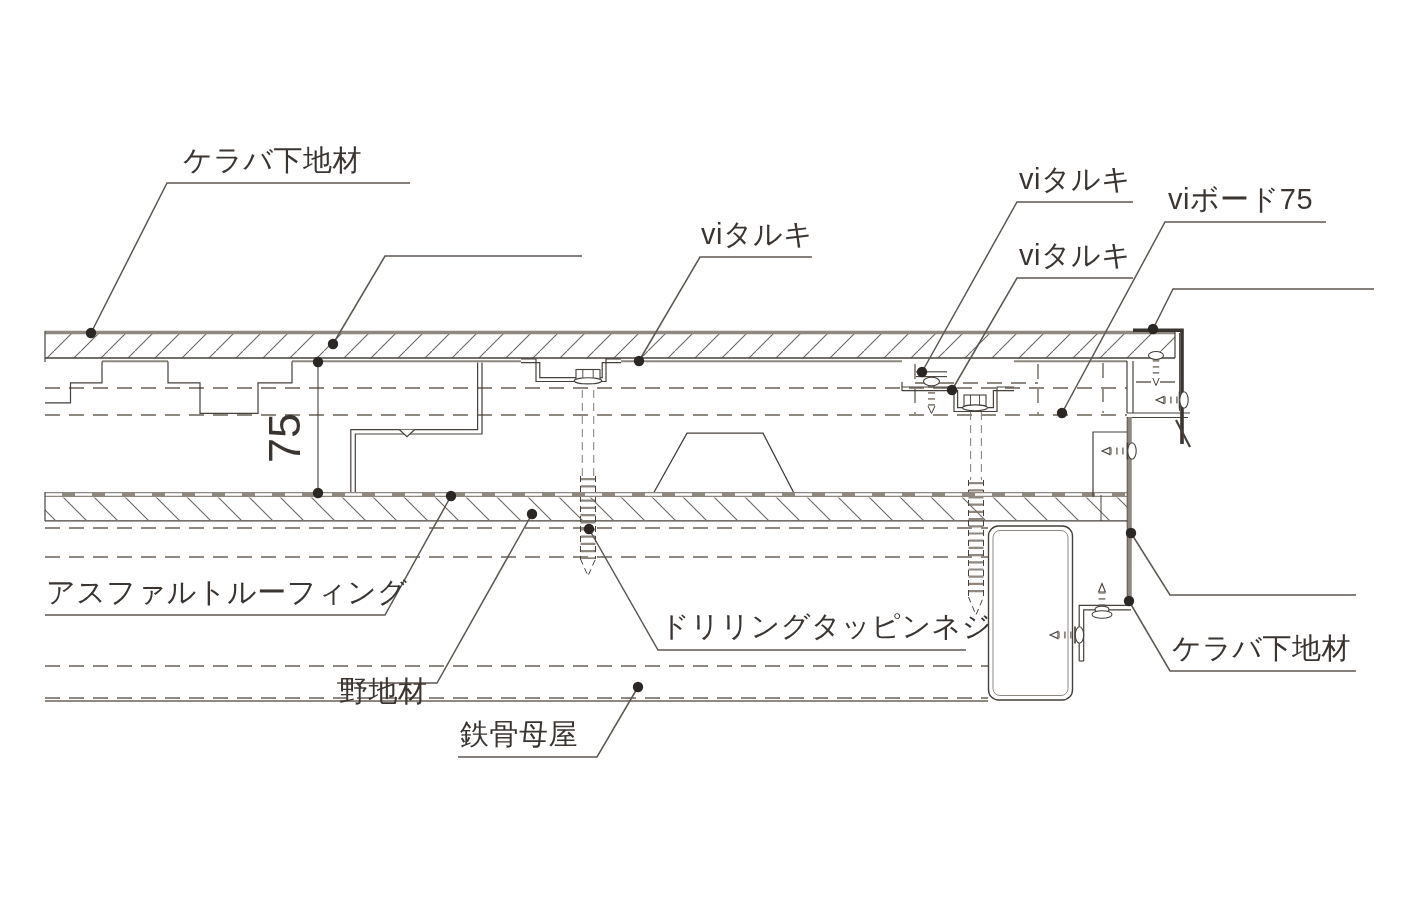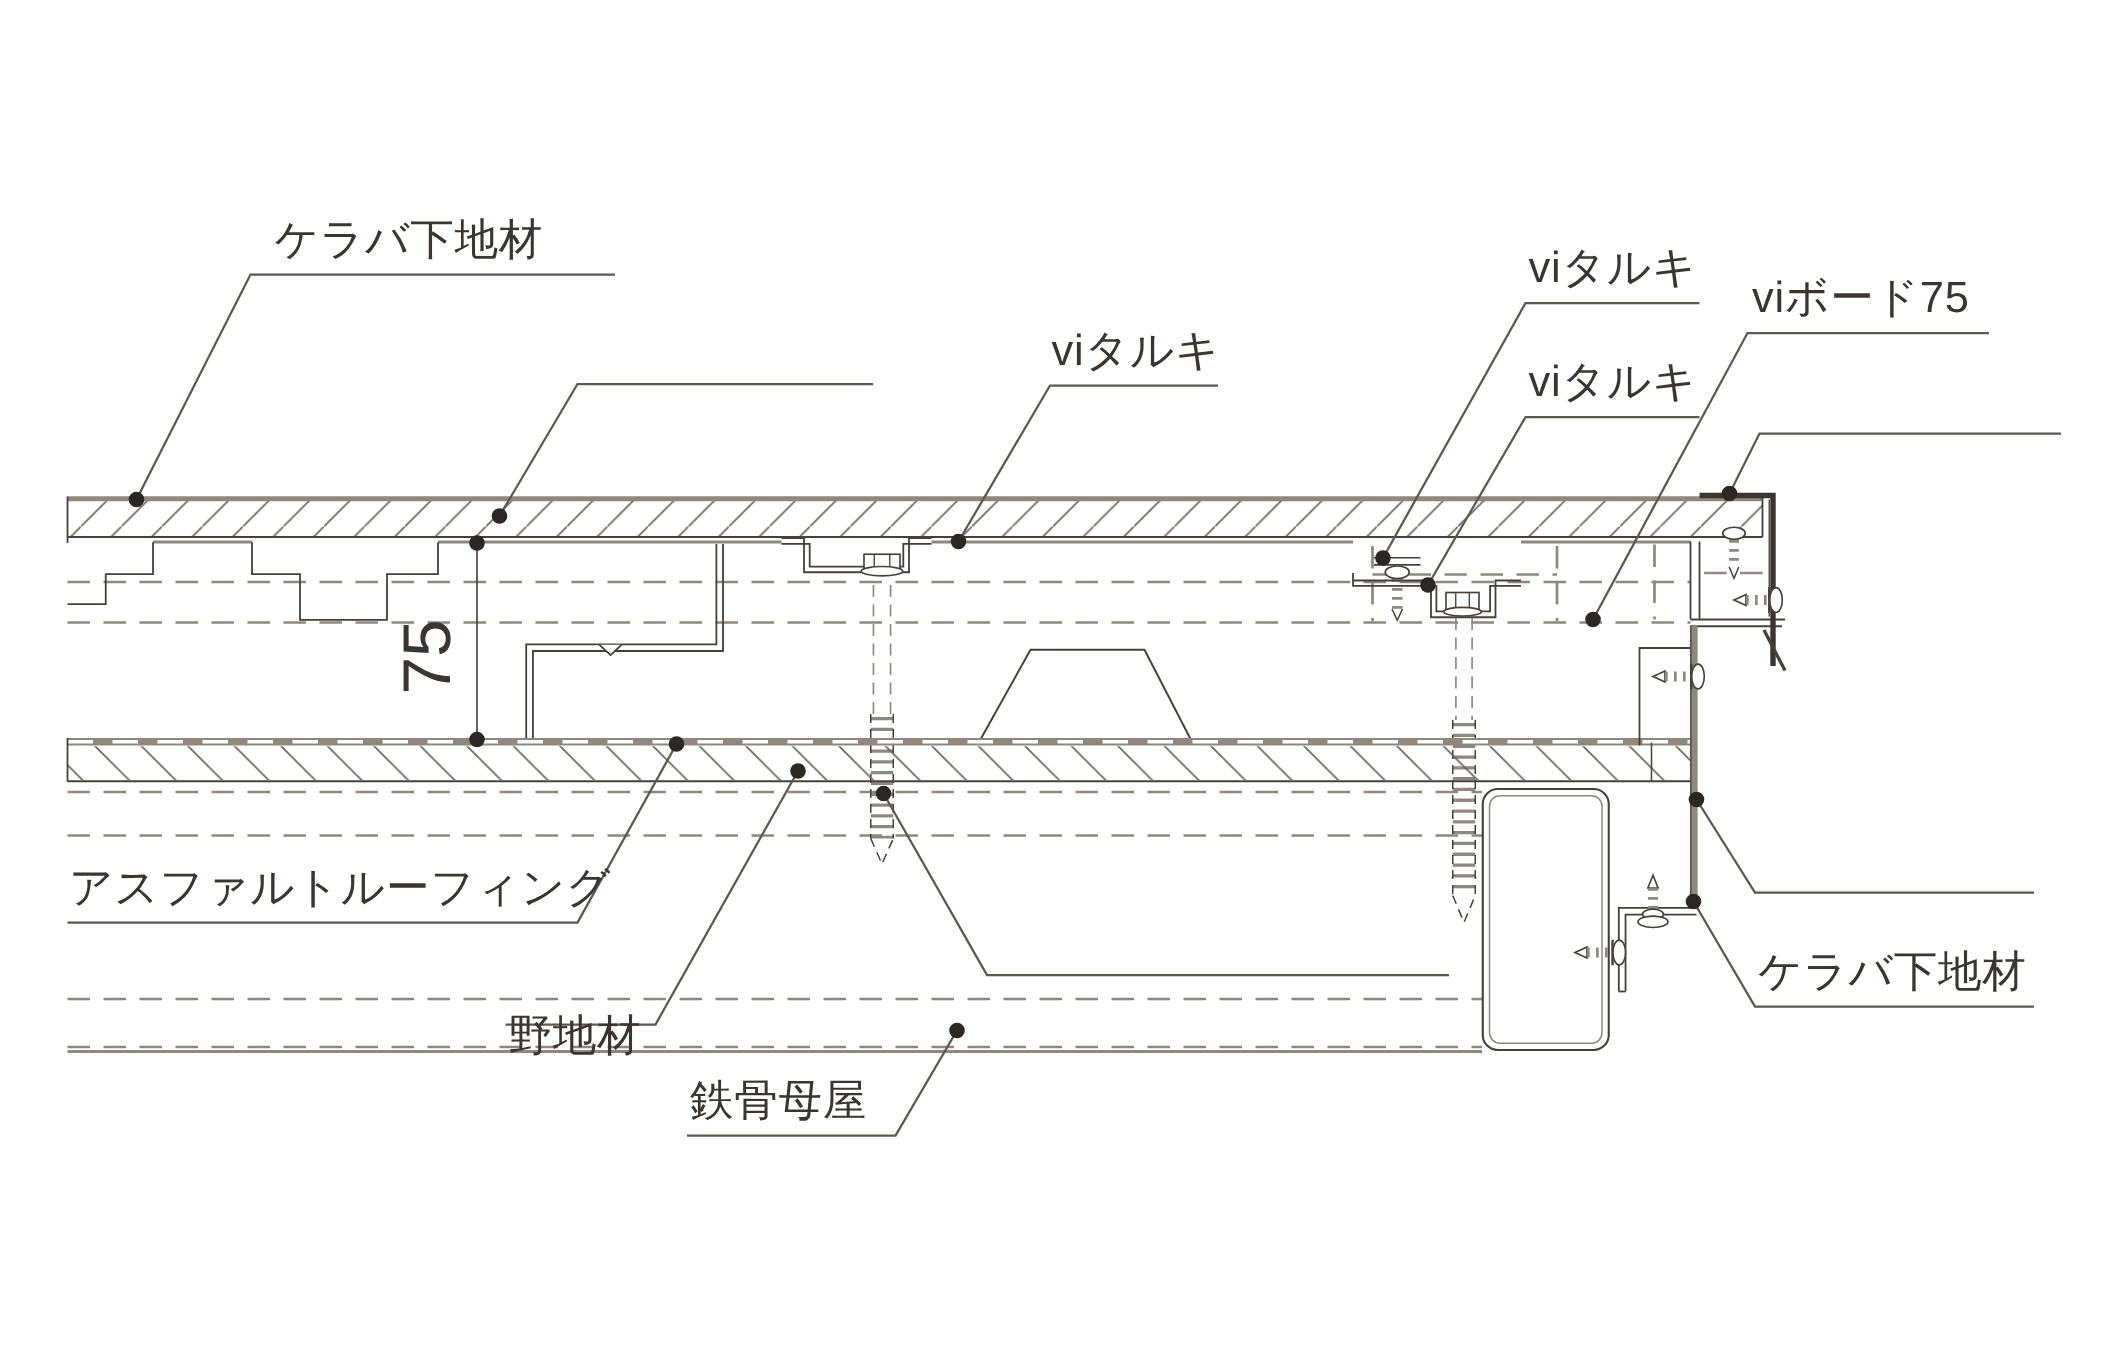--- a/index.html
+++ b/index.html
@@ -245,18 +245,19 @@
     <circle cx="638" cy="687" r="5.2"></circle>
   </g>
 </svg>
 
 <div class="lbl" style="left:183px;top:145px">ケラバ下地材</div>
 <div class="lbl" style="left:701px;top:219px">viタルキ</div>
 <div class="lbl" style="left:1019px;top:164px">viタルキ</div>
 <div class="lbl" style="left:1019px;top:240px">viタルキ</div>
 <div class="lbl" style="left:1168px;top:184px">viボード75</div>
 <div class="lbl" style="left:1172px;top:633px">ケラバ下地材</div>
+<div class="lbl" style="left:660px;top:611px">ドリリングタッピンネジ</div>
 <div class="lbl" style="left:46px;top:577px">アスファルトルーフィング</div>
 <div class="lbl" style="left:339px;top:676px">野地材</div>
 <div class="lbl" style="left:460px;top:719px">鉄骨母屋</div>
 <div class="lbl dim" style="left:250px;top:412px">75</div>
 
 </div>
 
 </body></html>

